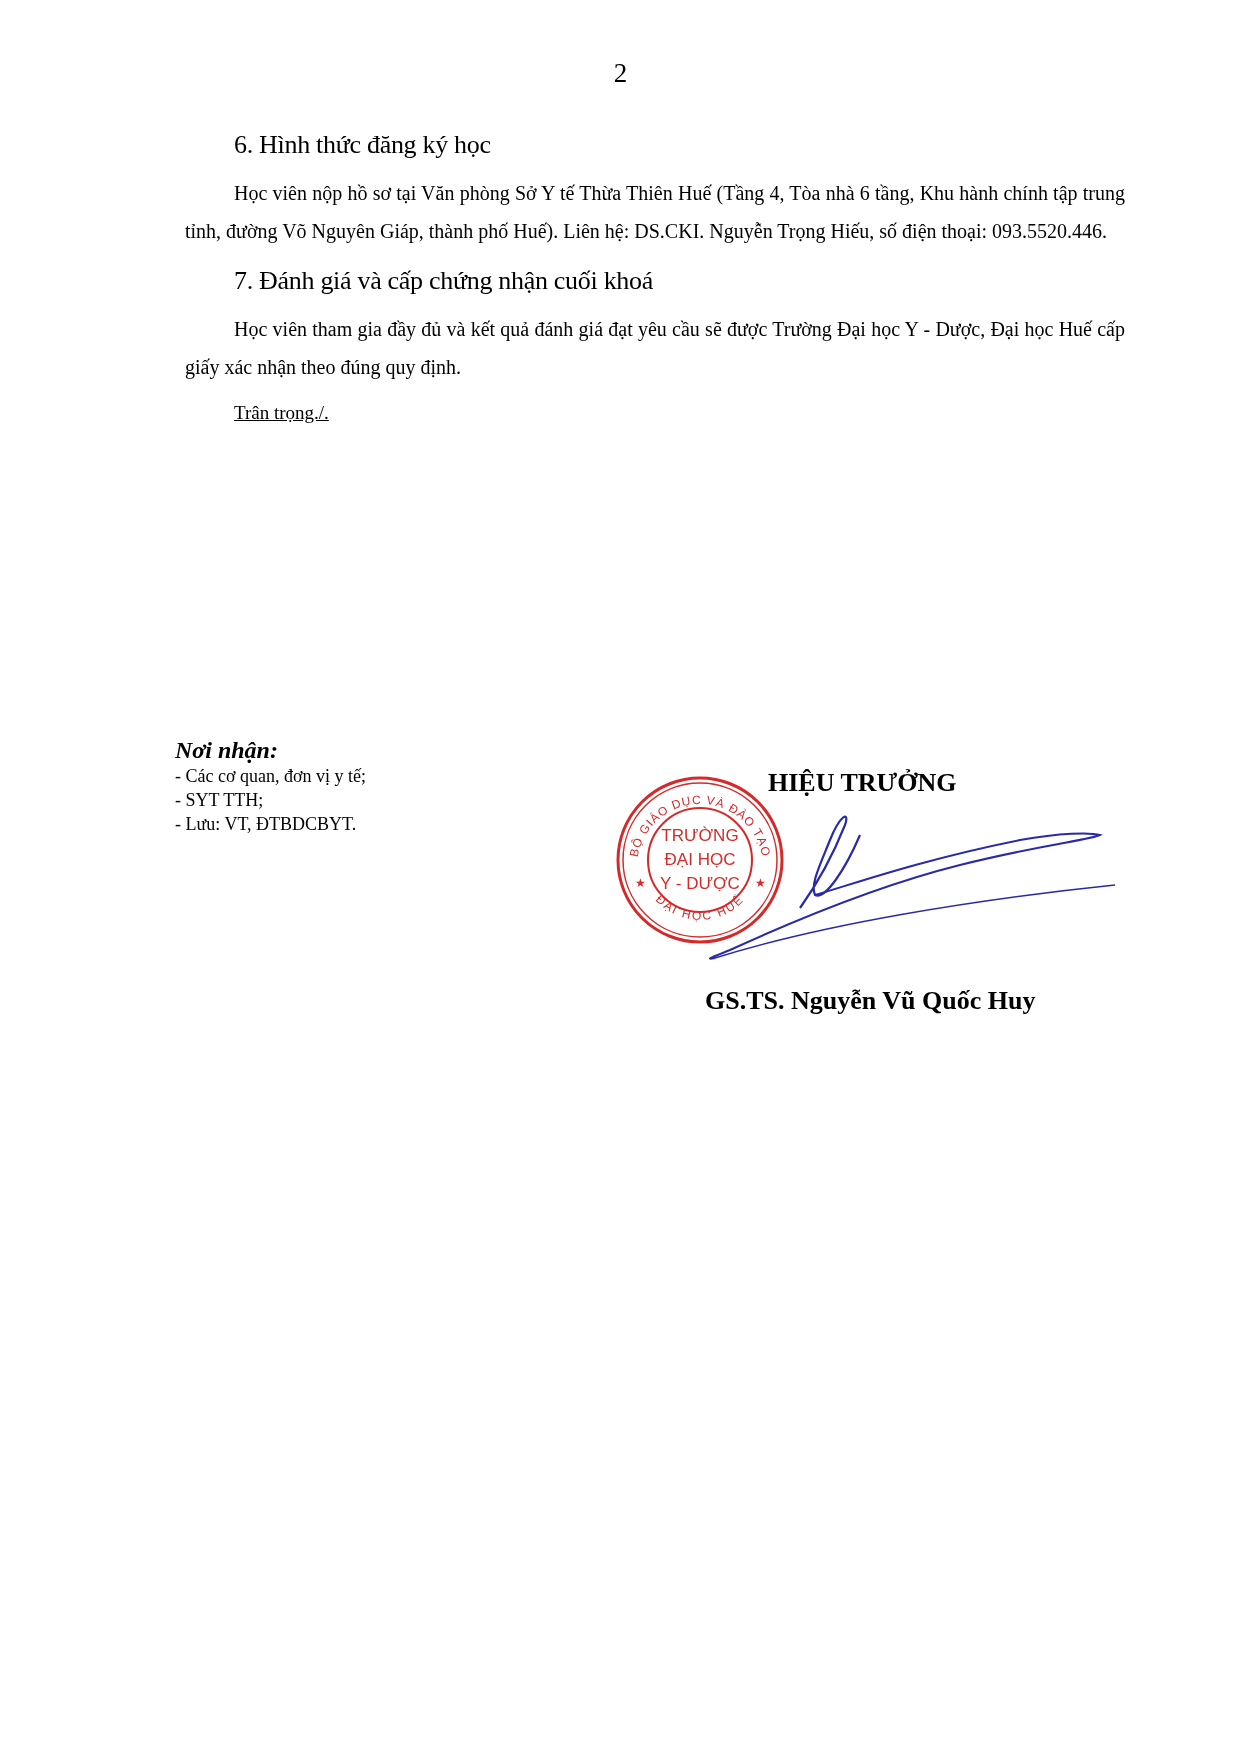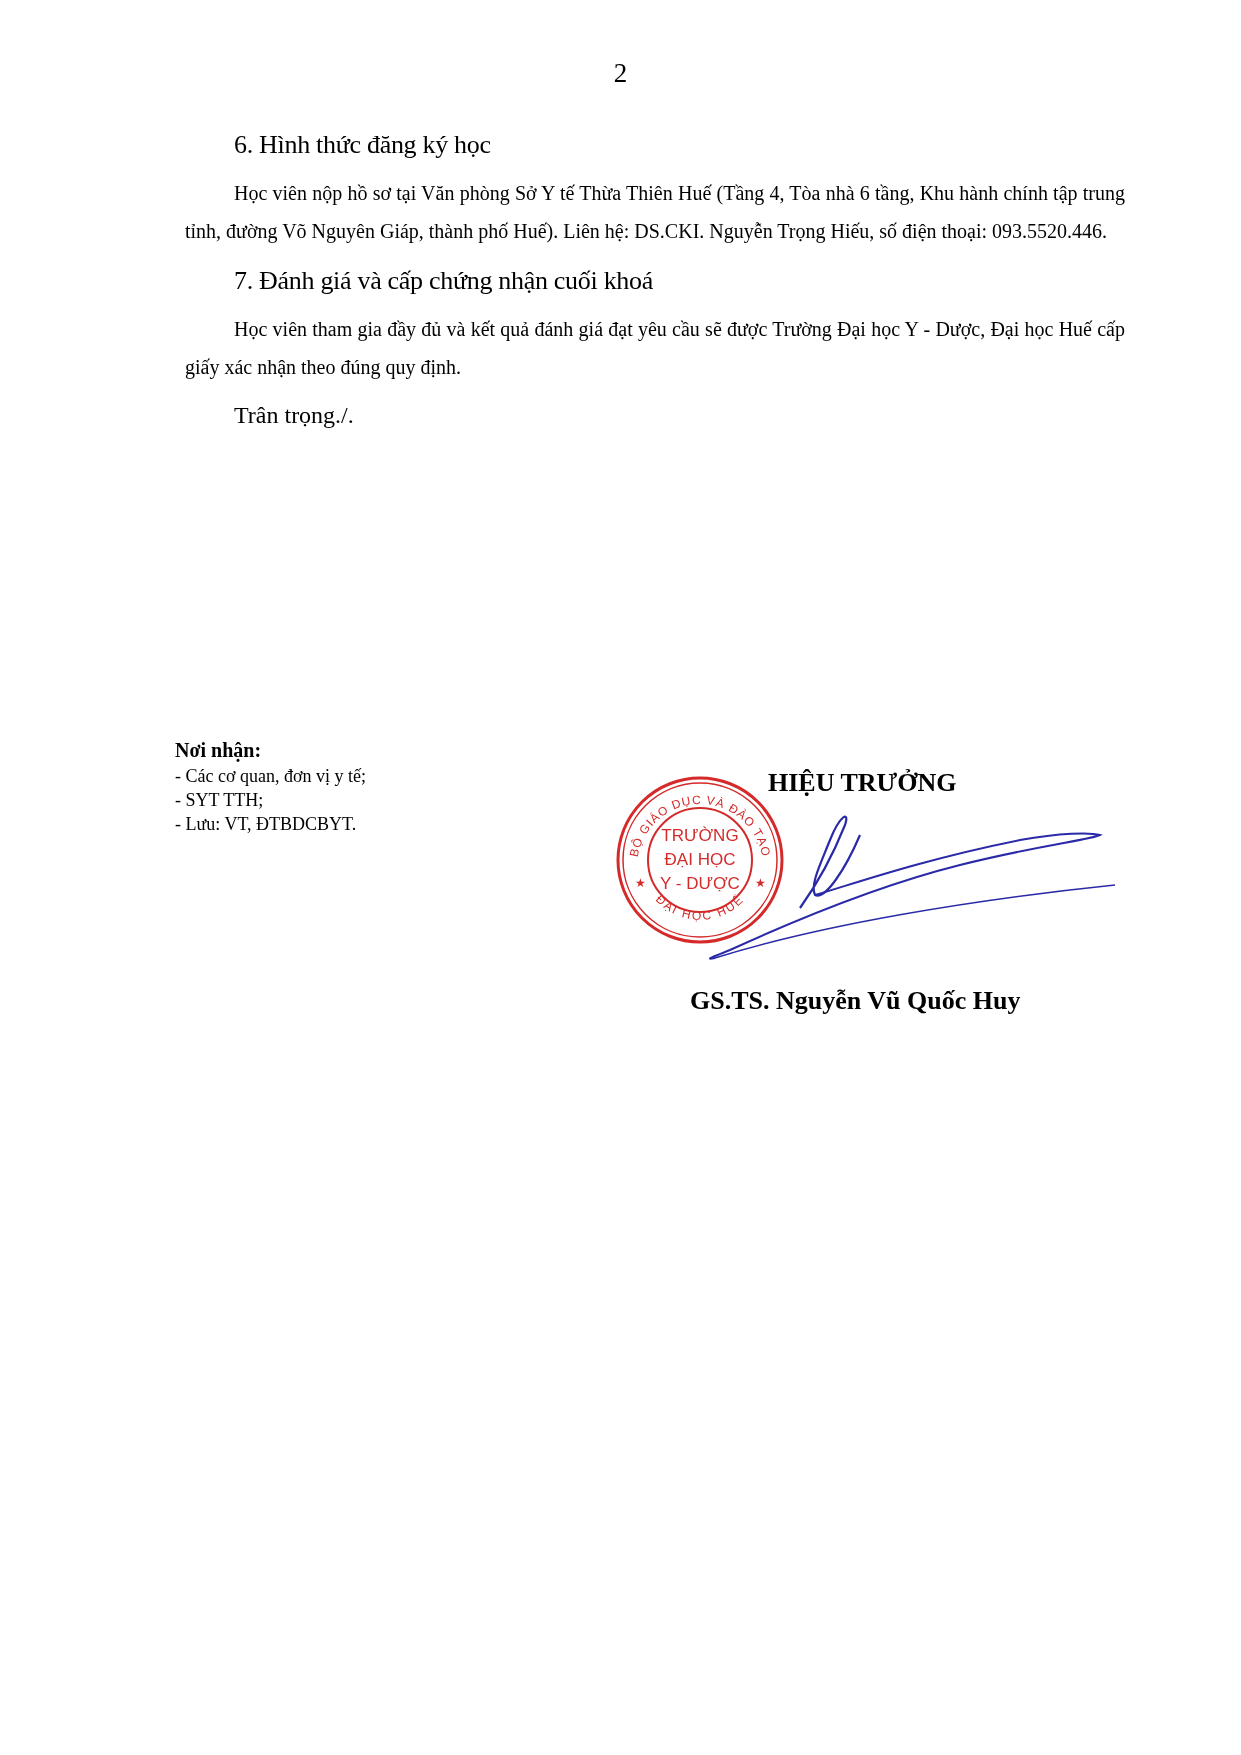--- a/index.html
+++ b/index.html
@@ -5,25 +5,25 @@
   html, body { margin: 0; padding: 0; background: #ffffff; }
   body { width: 1241px; height: 1755px; position: relative; overflow: hidden;
          font-family: "Liberation Serif", serif; color: #000; }
   .page-number { position: absolute; top: 58px; left: 0; width: 1241px; text-align: center;
                  font-size: 27px; }
   .content { position: absolute; left: 185px; width: 940px; top: 130px; }
   .heading { font-weight: normal; font-size: 26px; margin: 0 0 14px 0; padding-left: 49px;
              letter-spacing: -0.3px; }
   .para { font-size: 20px; line-height: 38px; text-align: justify; text-indent: 49px;
           margin: 0 0 16px 0; }
-  .closing { font-size: 24px; padding-left: 49px; margin: 8px 0 0 0; }
+  .closing { font-size: 19px; padding-left: 49px; margin: 8px 0 0 0; text-decoration: underline; }
   .recipients { position: absolute; left: 175px; top: 738px; font-size: 18px; line-height: 24px; }
-  .recipients .title { font-weight: bold; font-size: 20px; margin-bottom: 2px; }
+  .recipients .title { font-weight: bold; font-style: italic; font-size: 24px; margin-bottom: 2px; }
   .signer-title { position: absolute; left: 768px; top: 768px; font-weight: bold; font-size: 26px; }
-  .signer-name { position: absolute; left: 690px; top: 986px; font-weight: bold; font-size: 26px; }
+  .signer-name { position: absolute; left: 705px; top: 986px; font-weight: bold; font-size: 26px; }
   .stamp { position: absolute; left: 615px; top: 775px; width: 170px; height: 170px; }
   .signature { position: absolute; left: 620px; top: 800px; width: 500px; height: 200px; }
 </style>
 </head>
 <body>
 
 <div class="page-number">2</div>
 
 <div class="content">
   <section>

